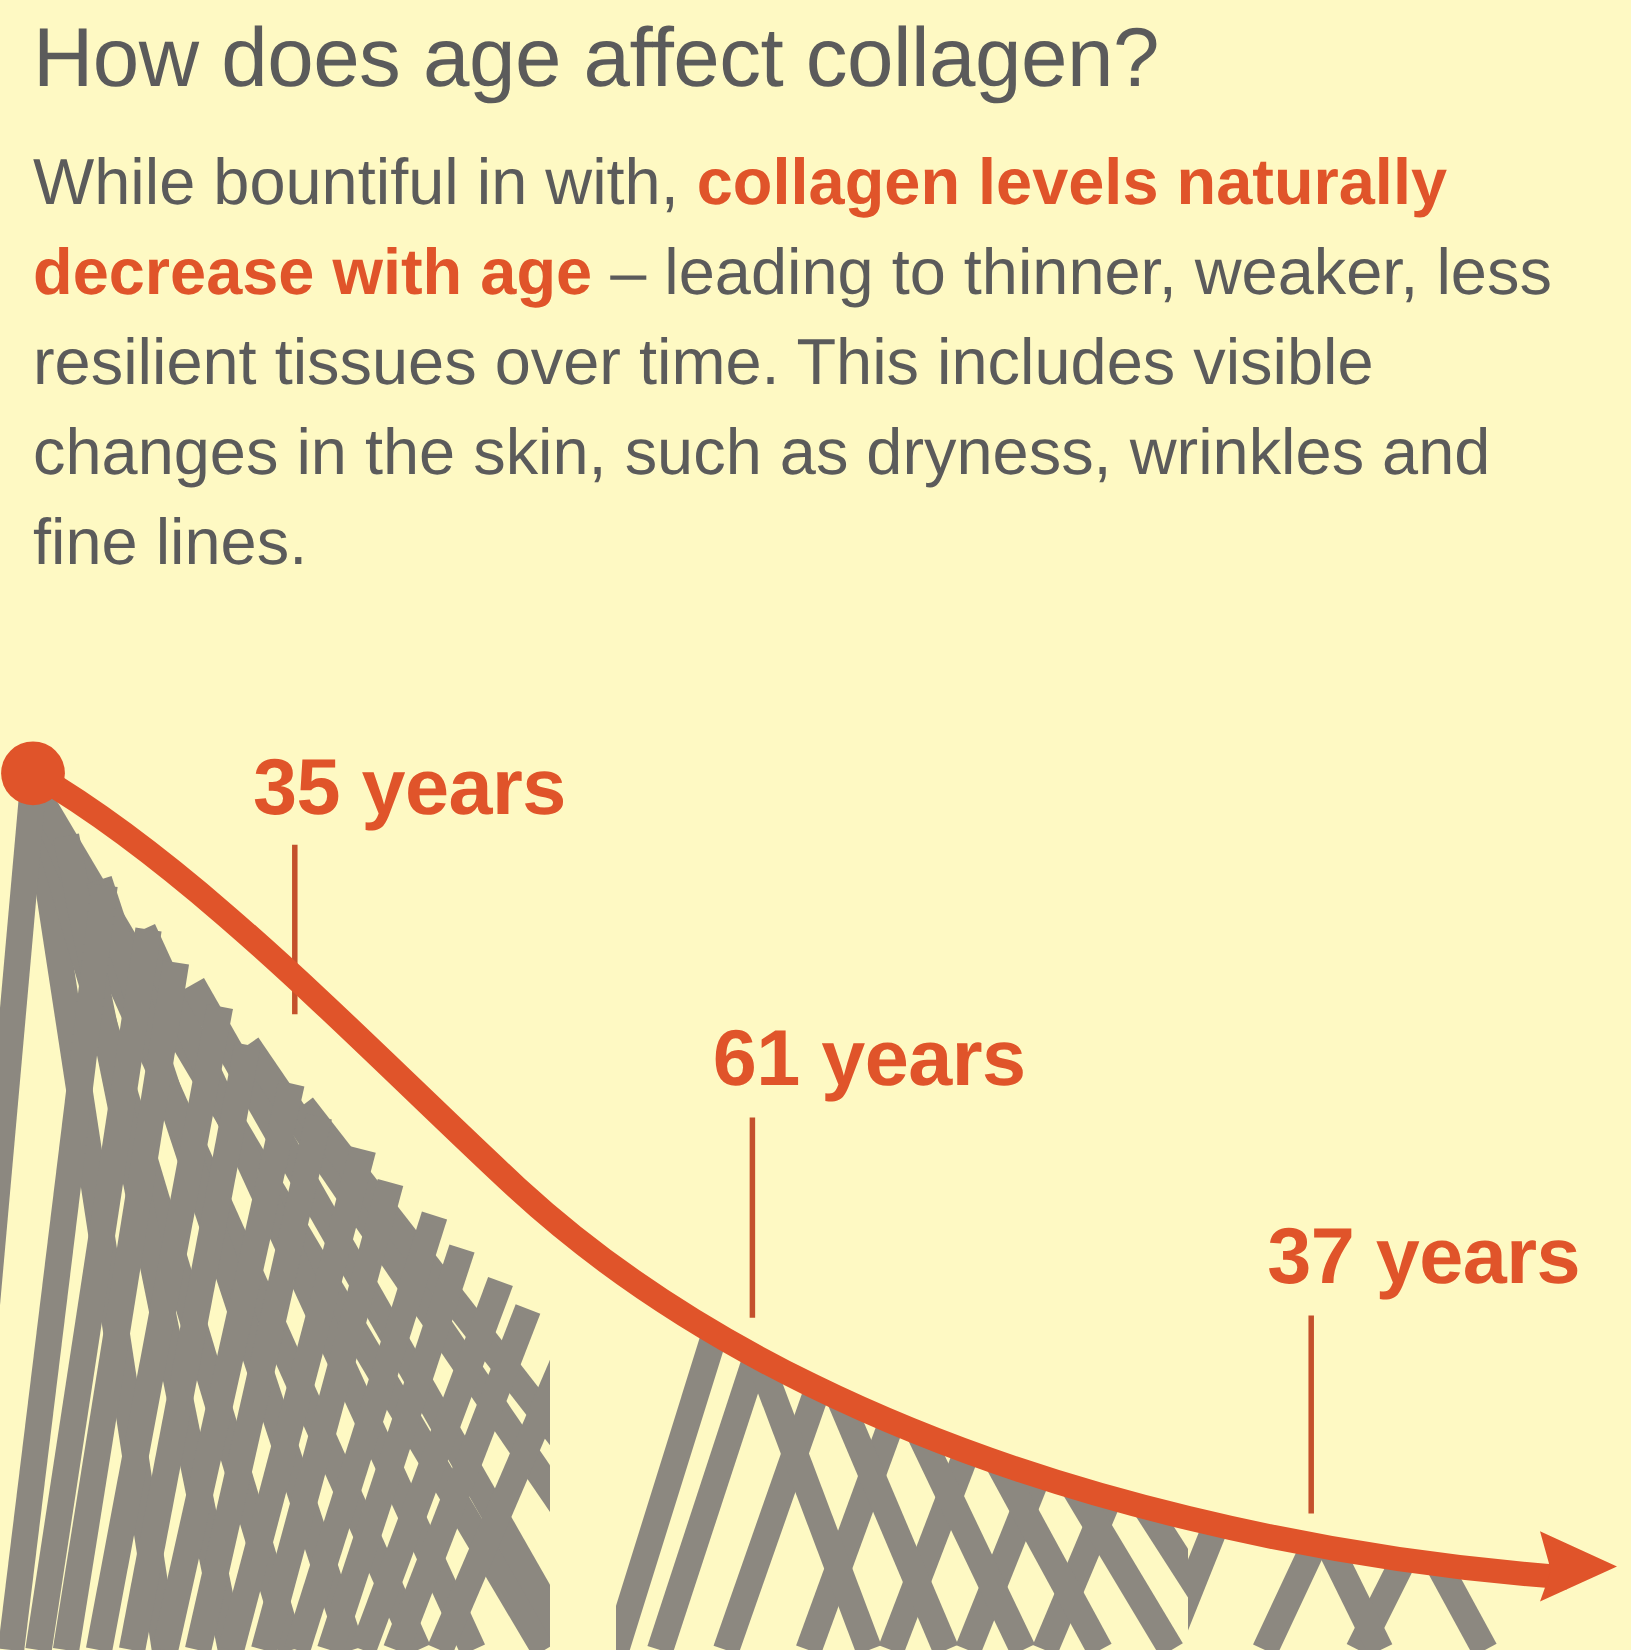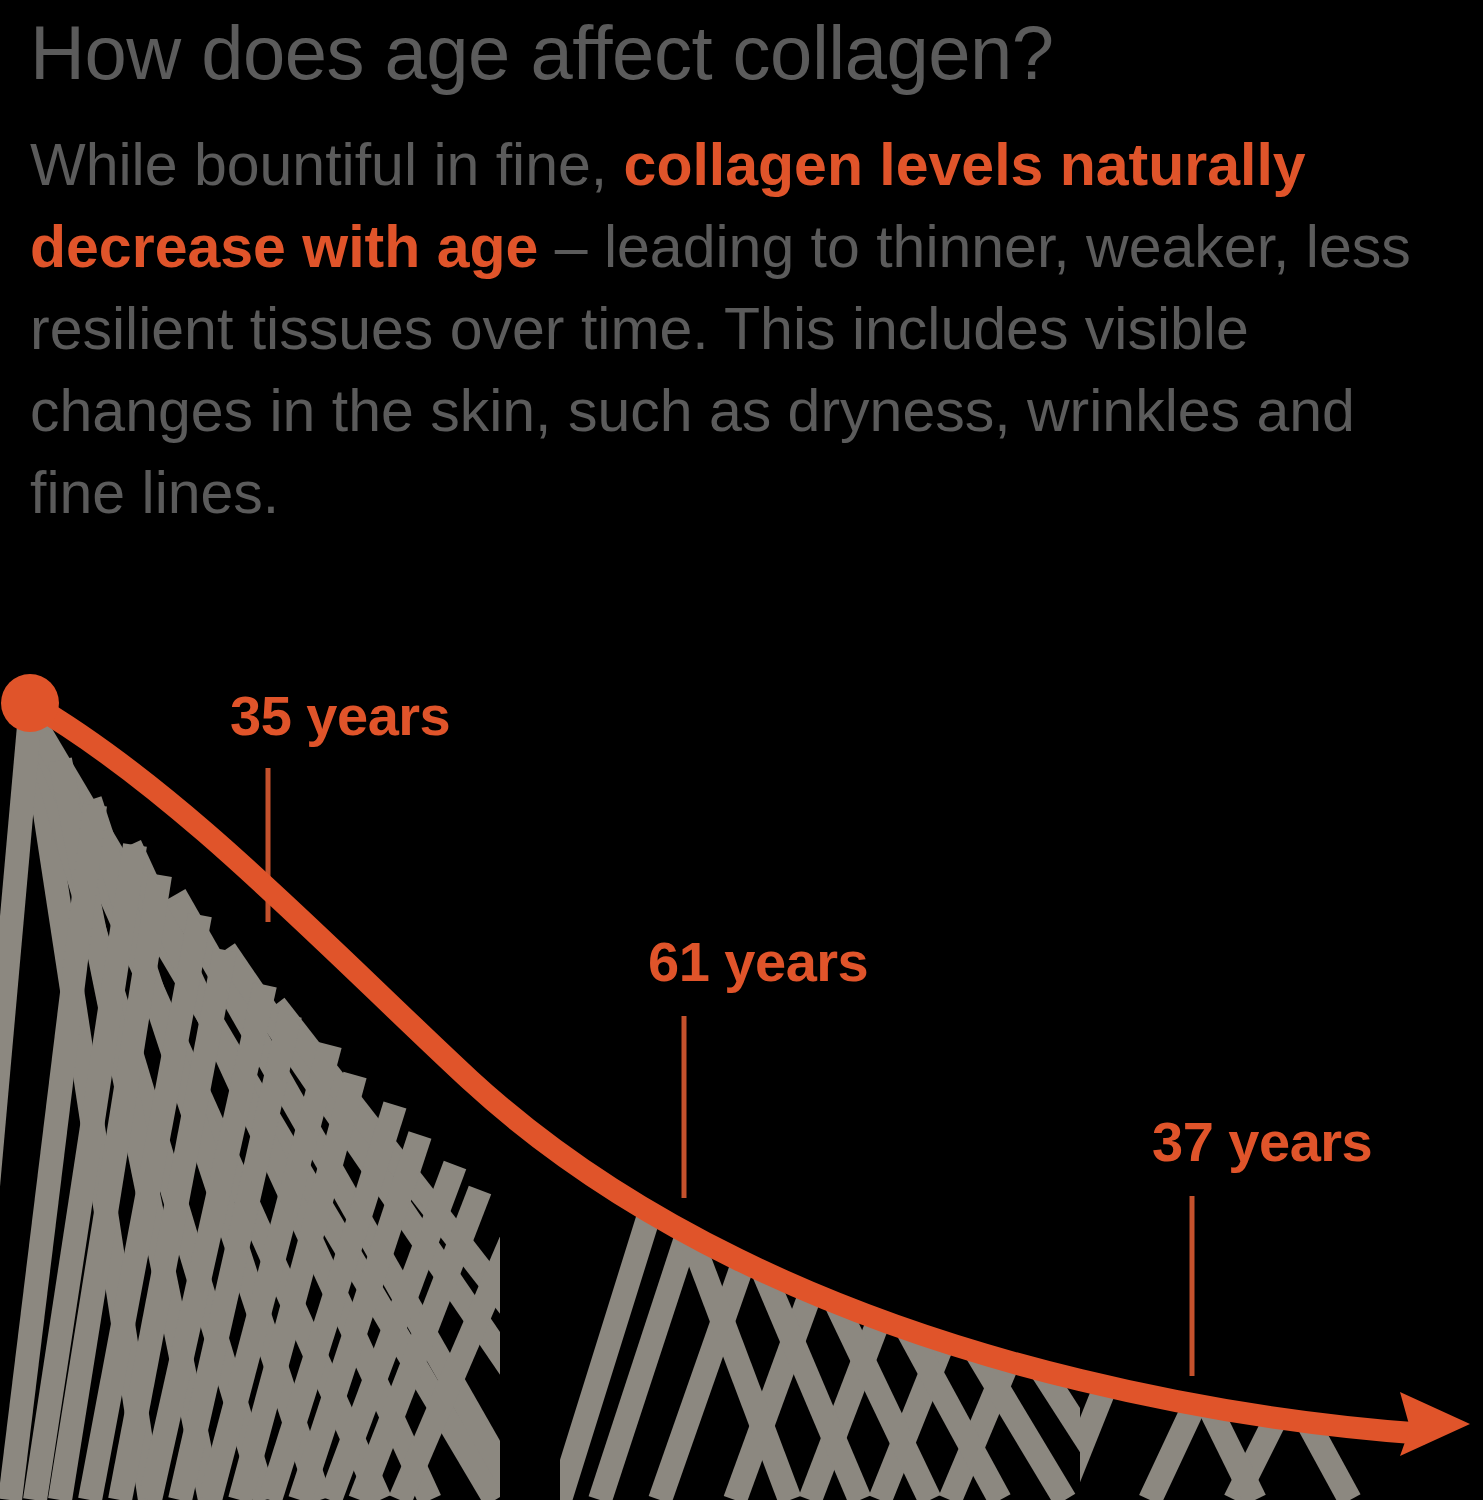--- a/index.html
+++ b/index.html
@@ -12,21 +12,21 @@
     height: 1500px;
     overflow: hidden;
     font-family: "Liberation Sans", sans-serif;
     position: relative;
   }
 
   #page {
     position: relative;
     width: 1483px;
     height: 1500px;
-    background: #000000;
+    background: #fef9c3;
   }
 
   
   .text-block {
     position: absolute;
     left: 30px;
     top: 0px;
     width: 1400px;
   }
 
@@ -64,39 +64,39 @@
     top: 0;
     width: 1483px;
     height: 1500px;
     pointer-events: none;
   }
 
   .year-label {
     position: absolute;
     font-family: "Liberation Sans", sans-serif;
     font-weight: 700;
-    font-size: 56px;
+    font-size: 72px;
     line-height: 60px;
     color: #e0542a;
     white-space: nowrap;
     letter-spacing: -0.5px;
   }
   #label-35 { left: 230px; top: 686px; }
   #label-45 { left: 648px; top: 932px; }
   #label-55 { left: 1152px; top: 1112px; }
 </style>
 </head>
 <body>
 
 <div id="page">
 
   <div class="text-block">
     <h1 id="page-title">How does age affect collagen?</h1>
 
-    <p id="body-paragraph"><span>While bountiful in fine, </span><span class="hl">collagen levels naturally decrease with age</span><span> – leading to thinner, weaker, less resilient tissues over time. This includes visible changes in the skin, such as dryness, wrinkles and fine lines.</span></p>
+    <p id="body-paragraph"><span>While bountiful in with, </span><span class="hl">collagen levels naturally decrease with age</span><span> – leading to thinner, weaker, less resilient tissues over time. This includes visible changes in the skin, such as dryness, wrinkles and fine lines.</span></p>
   </div>
 
   <svg id="chart" viewBox="0 0 1483 1500" width="1483" height="1500" xmlns="http://www.w3.org/2000/svg">
 
     <defs>
 
       <clipPath id="under-curve">
         <path d="M 30 715
                  C 180 800, 330 960, 470 1090
                  C 620 1228, 830 1330, 1080 1390

